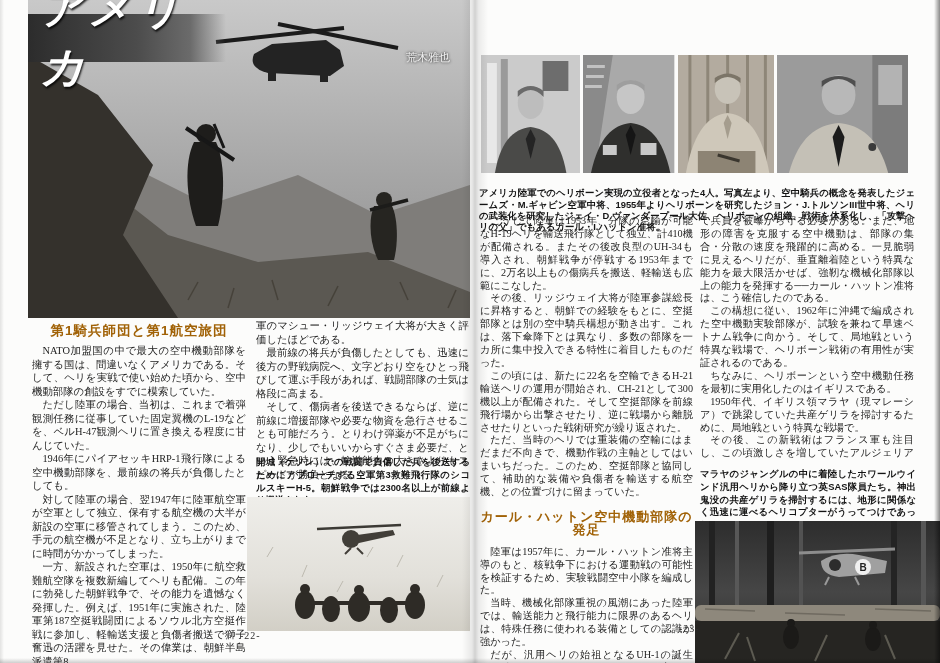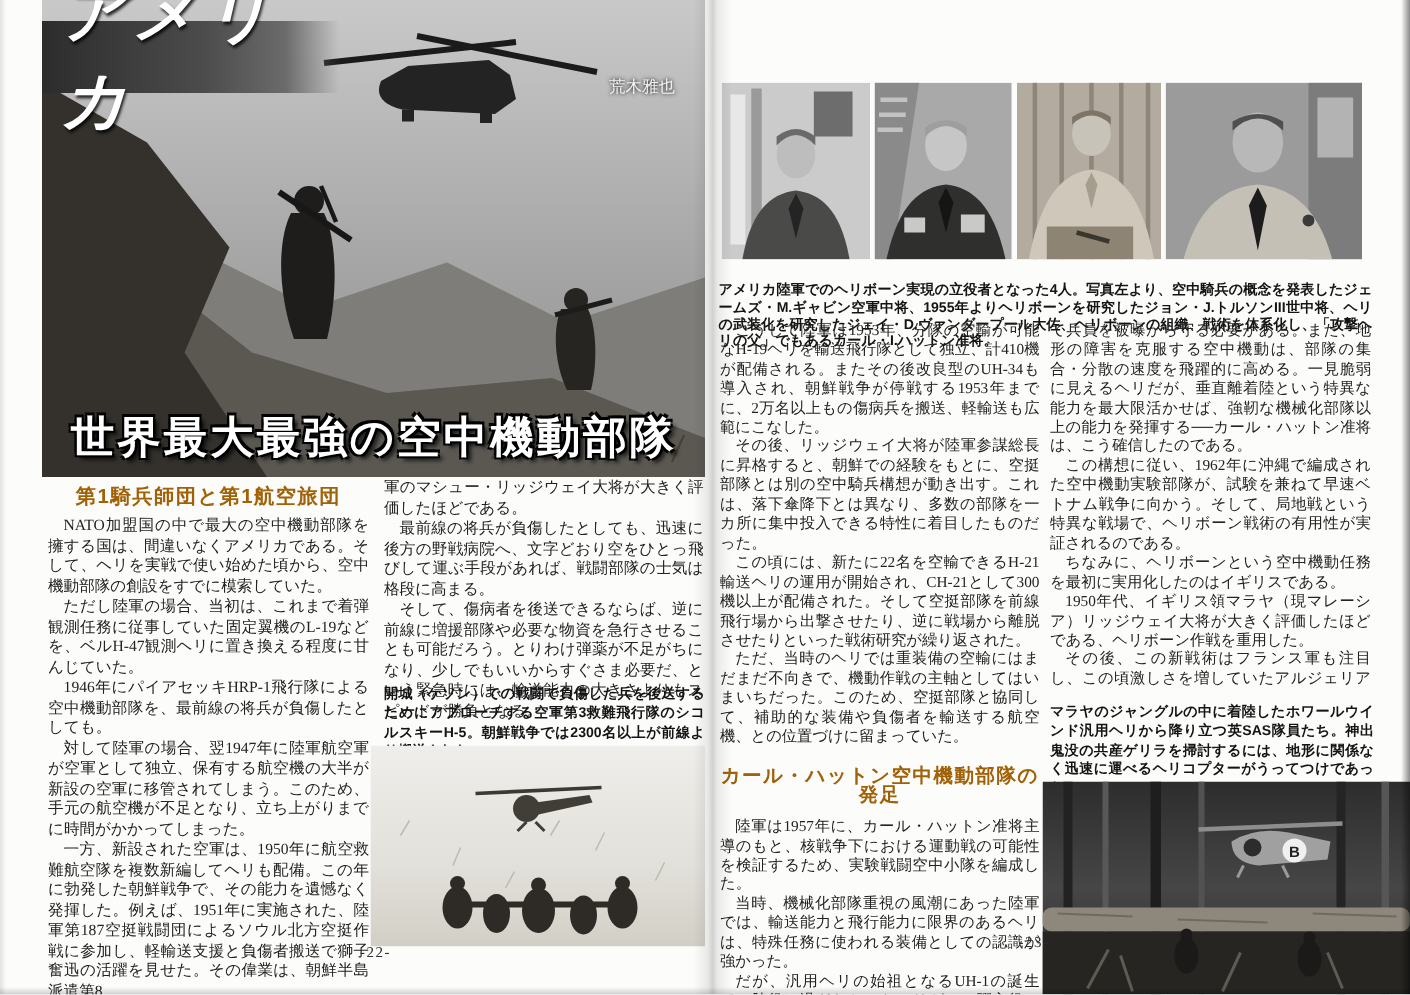--- a/index.html
+++ b/index.html
@@ -98,21 +98,20 @@
         <g transform="translate(356,222)">
           <circle cx="0" cy="-22" r="8" fill="#262521"></circle>
           <path d="M-10,-16 C-16,-2 -14,22 -6,38 L10,38 C15,18 13,-6 8,-16 Z" fill="#262521"></path>
           <line x1="-14" y1="-12" x2="24" y2="-22" stroke="#1c1c1a" stroke-width="3.5"></line>
         </g>
       </svg>
       <div id="kicker-band">
         <span>アメリカ</span>
       </div>
       <div id="credit">荒木雅也</div>
-      <h1 id="headline">世界最大最強の空中機動部隊</h1>
     </div>
 
     <h2 id="l-sec" class="sec">第1騎兵師団と第1航空旅団</h2>
 
     <div id="l-col1" class="textcol">
         <p>NATO加盟国の中で最大の空中機動部隊を擁する国は、間違いなくアメリカである。そして、ヘリを実戦で使い始めた頃から、空中機動部隊の創設をすでに模索していた。</p>
         <p>ただし陸軍の場合、当初は、これまで着弾観測任務に従事していた固定翼機のL-19などを、ベルH-47観測ヘリに置き換える程度に甘んじていた。</p>
         <p>1946年にパイアセッキHRP-1飛行隊による空中機動部隊を、最前線の将兵が負傷したとしても。</p>
         <p>対して陸軍の場合、翌1947年に陸軍航空軍が空軍として独立、保有する航空機の大半が新設の空軍に移管されてしまう。このため、手元の航空機が不足となり、立ち上がりまでに時間がかかってしまった。</p>
         <p>一方、新設された空軍は、1950年に航空救難航空隊を複数新編してヘリも配備。この年に勃発した朝鮮戦争で、その能力を遺憾なく発揮した。例えば、1951年に実施された、陸軍第187空挺戦闘団によるソウル北方空挺作戦に参加し、軽輸送支援と負傷者搬送で獅子奮迅の活躍を見せた。その偉業は、朝鮮半島派遣第8</p>
@@ -248,21 +247,21 @@
           <p>陸軍は1957年に、カール・ハットン准将主導のもと、核戦争下における運動戦の可能性を検証するため、実験戦闘空中小隊を編成した。</p>
           <p>当時、機械化部隊重視の風潮にあった陸軍では、輸送能力と飛行能力に限界のあるヘリは、特殊任務に使われる装備としての認識が強かった。</p>
           <p>だが、汎用ヘリの始祖となるUH-1の誕生で、脇役に過ぎなかったヘリが、一躍主役へと躍り出る。</p>
         </div>
     </div>
 
     <div id="r-col2" class="textcol cont">
         <p>て兵員を被曝から守る必要がある。また、地形の障害を克服する空中機動は、部隊の集合・分散の速度を飛躍的に高める。一見脆弱に見えるヘリだが、垂直離着陸という特異な能力を最大限活かせば、強靭な機械化部隊以上の能力を発揮する──カール・ハットン准将は、こう確信したのである。</p>
         <p>この構想に従い、1962年に沖縄で編成された空中機動実験部隊が、試験を兼ねて早速ベトナム戦争に向かう。そして、局地戦という特異な戦場で、ヘリボーン戦術の有用性が実証されるのである。</p>
         <p>ちなみに、ヘリボーンという空中機動任務を最初に実用化したのはイギリスである。</p>
-        <p>1950年代、イギリス領マラヤ（現マレーシア）リッジウェイ大将が大きく評価したほどである、ヘリボーン作戦を重用した。</p>
+        <p>1950年代、イギリス領マラヤ（現マレーシア）で跳梁していた共産ゲリラを掃討するために、局地戦という特異な戦場で。</p>
         <p>その後、この新戦術はフランス軍も注目し、この頃激しさを増していたアルジェリア独立戦争で、比較的大規模に実施している。</p>
       </div>
 
     <p id="r-cap" class="caption">マラヤのジャングルの中に着陸したホワールウインド汎用ヘリから降り立つ英SAS隊員たち。神出鬼没の共産ゲリラを掃討するには、地形に関係なく迅速に運べるヘリコプターがうってつけであった。</p>
 
     <figure id="r-photo" style="margin:0">
       <svg viewBox="0 0 245 142" preserveAspectRatio="none">
         <defs>
           <linearGradient id="jg" x1="0" y1="0" x2="0" y2="1">
             <stop offset="0" stop-color="#2d2d2d"></stop>

